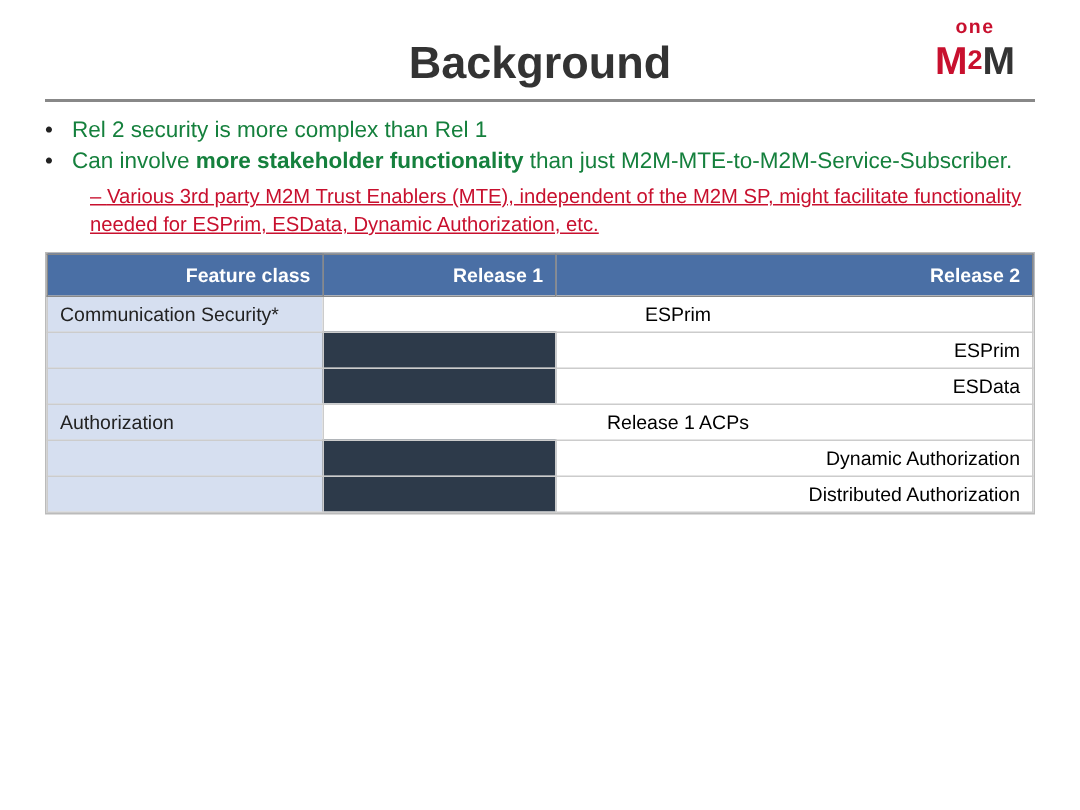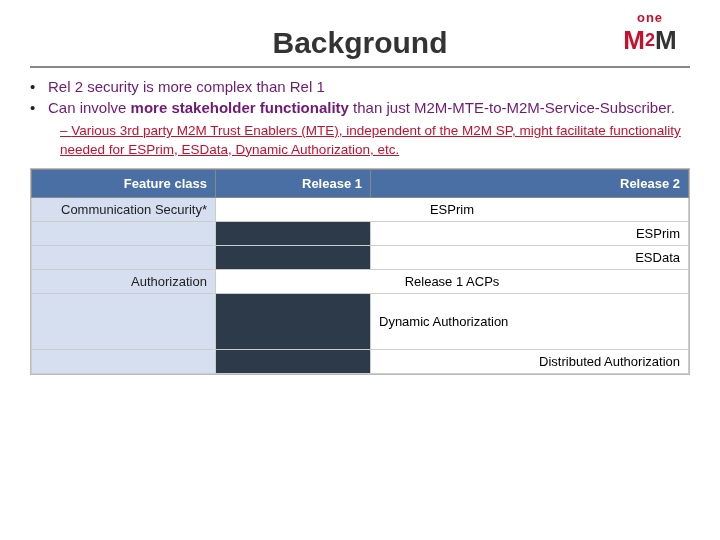--- a/index.html
+++ b/index.html
@@ -64,21 +64,21 @@
       border: none;
       border-top: 2px solid #888;
       margin-bottom: 10px;
     }
     .bullets {
       list-style: none;
       margin-bottom: 6px;
     }
     .bullets li {
       font-size: 15px;
-      color: #701a75;
+      color: #15803d;
       margin-bottom: 4px;
       padding-left: 18px;
       position: relative;
     }
     .bullets li::before {
       content: "•";
       position: absolute;
       left: 0;
       color: #222;
     }
@@ -118,21 +118,21 @@
       background: #4a6fa5;
     }
     tbody tr td {
       border: 1px solid #ccc;
       padding: 4px 8px;
       vertical-align: middle;
     }
     .col-feature {
       background: #d6dff0;
       color: #222;
-      text-align: right;
+      text-align: left;
       font-size: 13px;
       width: 28%;
     }
     .dark-bar {
       background: #2d3a4a;
       color: #fff;
       text-align: right;
       padding: 3px 8px;
     }
   </style>
@@ -193,21 +193,21 @@
 
         <tr>
           <td class="col-feature">Authorization</td>
           <td colspan="2" style="text-align:center; background:#fff; border:1px solid #ccc; padding:4px 8px;">Release 1 ACPs</td>
         </tr>
 
 
         <tr>
           <td class="col-feature"></td>
           <td class="dark-bar"></td>
-          <td style="background:#fff; padding:20px 8px; border:1px solid #ccc;">Dynamic Authorization</td>
+          <td style="text-align:right; background:#fff; padding:4px 8px; border:1px solid #ccc;">Dynamic Authorization</td>
         </tr>
 
         <tr>
           <td class="col-feature"></td>
           <td class="dark-bar"></td>
           <td style="text-align:right; background:#fff; padding:4px 8px; border:1px solid #ccc;">Distributed Authorization</td>
         </tr>
       </tbody>
     </table>
   </div>

